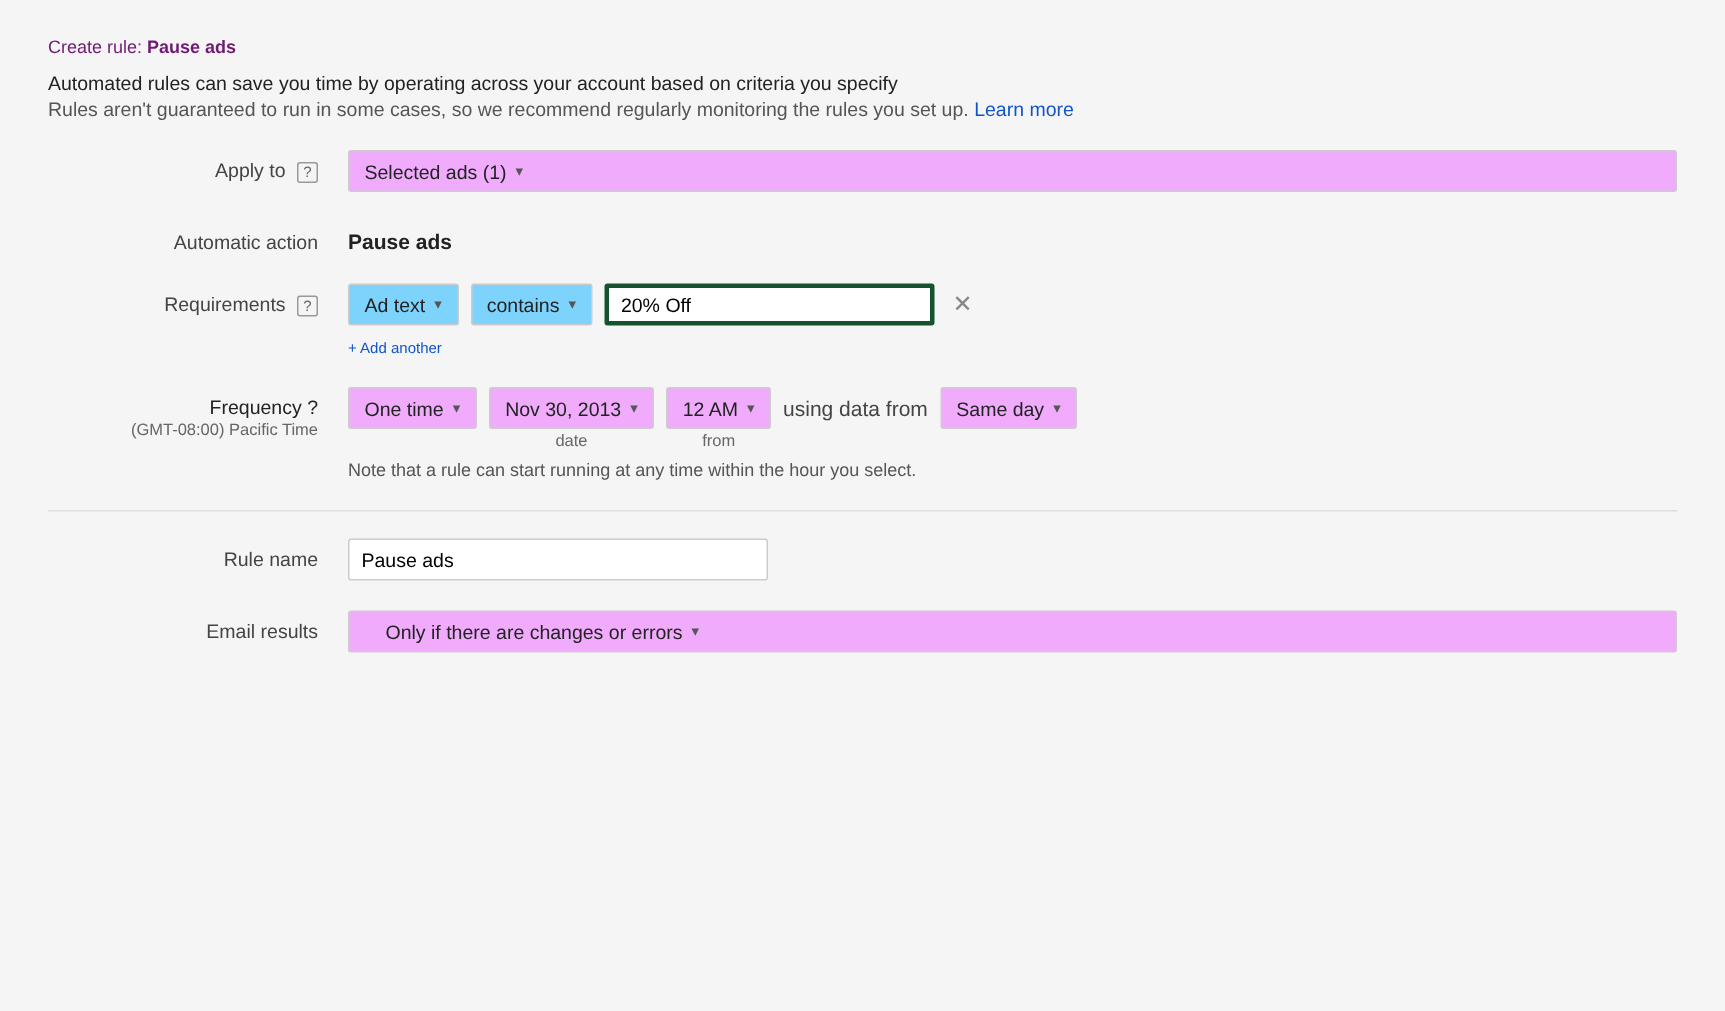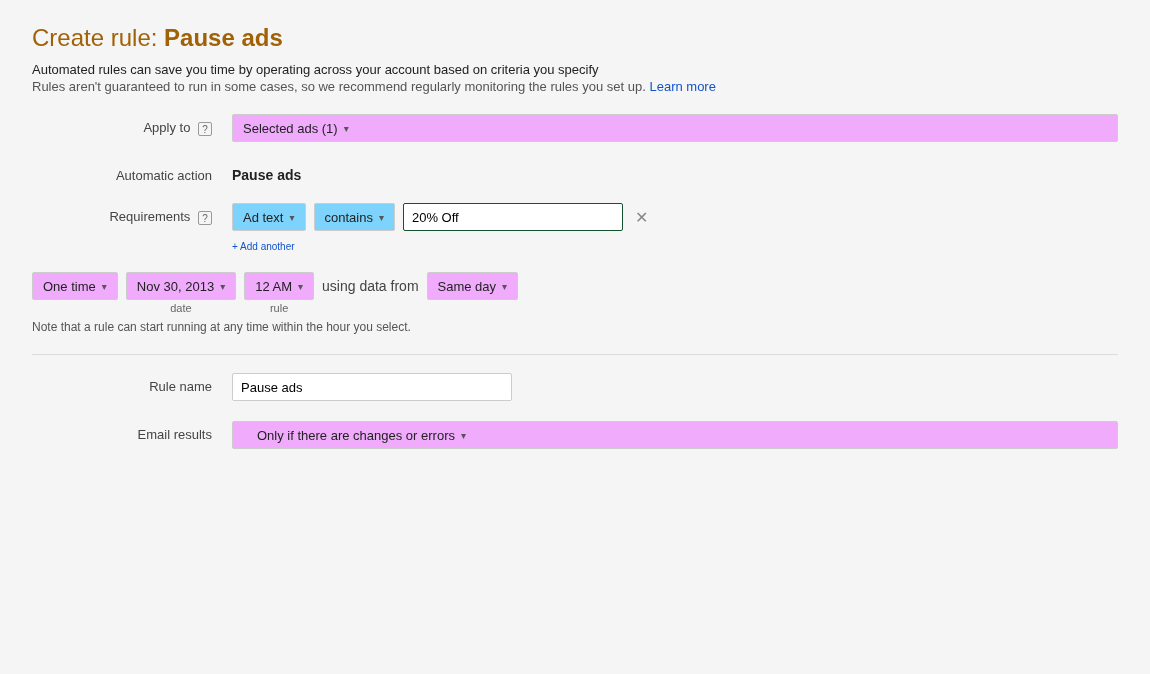--- a/index.html
+++ b/index.html
@@ -4,24 +4,24 @@
   <style>
     * { box-sizing: border-box; margin: 0; padding: 0; }
     body {
       font-family: Arial, sans-serif;
       font-size: 13px;
       color: #222;
       background: #f5f5f5;
       padding: 24px 32px;
     }
     .page-title {
-      font-size: 24px;
+      font-size: 12px;
       font-weight: normal;
       margin-bottom: 10px;
-      color: #a16207;
+      color: #701a75;
     }
     .page-title strong {
       font-weight: bold;
     }
     .subtitle {
       font-size: 13px;
       color: #222;
       margin-bottom: 2px;
     }
     .subtitle-note {
@@ -119,21 +119,21 @@
       cursor: pointer;
       height: 28px;
     }
     .req-select .arrow {
       margin-left: 6px;
       font-size: 10px;
       color: #555;
     }
     .req-text-input {
       height: 28px;
-      border: 1px solid #14532d;
+      border: 3px solid #14532d;
       border-radius: 2px;
       padding: 5px 8px;
       font-size: 13px;
       width: 220px;
       background: #fff;
     }
     .remove-btn {
       display: inline-flex;
       align-items: center;
       justify-content: center;
@@ -255,41 +255,48 @@
         <input class="req-text-input" type="text" value="20% Off" style="">
         <button class="remove-btn">
           <span>✕</span>
         </button>
       </div>
       <a href="#" class="add-another-link">+ Add another</a>
     </div>
   </div>
 
   <div class="form-row">
+    <div class="form-label-freq">
+      <div>
+        <span>Frequency</span>
+        <span class="help-icon">?</span>
+      </div>
+      <div class="form-label-sub" style="padding-right:0;">(GMT-08:00) Pacific Time</div>
+    </div>
     <div class="form-content">
       <div class="frequency-row">
         <div class="freq-col">
           <button class="dropdown-btn">
             <span>One time</span>
             <span class="arrow">▾</span>
           </button>
         </div>
         <div class="freq-col">
           <button class="dropdown-btn">
             <span>Nov 30, 2013</span>
             <span class="arrow">▾</span>
           </button>
           <span class="freq-col-label">date</span>
         </div>
         <div class="freq-col">
           <button class="dropdown-btn">
             <span>12 AM</span>
             <span class="arrow">▾</span>
           </button>
-          <span class="freq-col-label">rule</span>
+          <span class="freq-col-label">from</span>
         </div>
         <span class="using-data-label">using data from</span>
         <div class="freq-col">
           <button class="dropdown-btn">
             <span>Same day</span>
             <span class="arrow">▾</span>
           </button>
         </div>
       </div>
       <div class="frequency-note">Note that a rule can start running at any time within the hour you select.</div>

